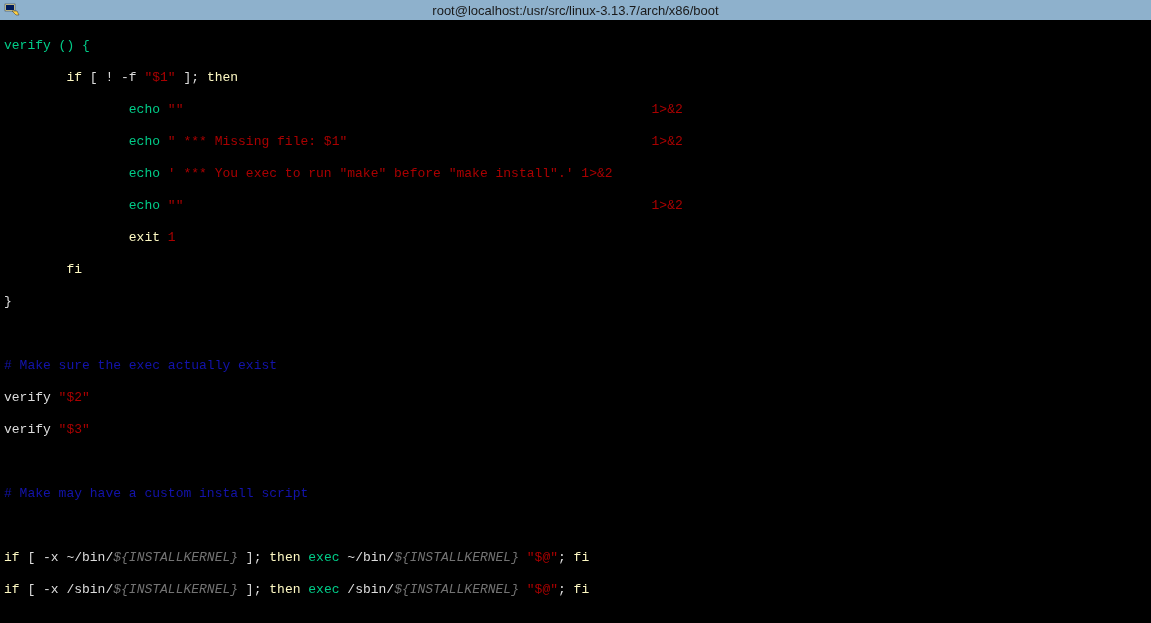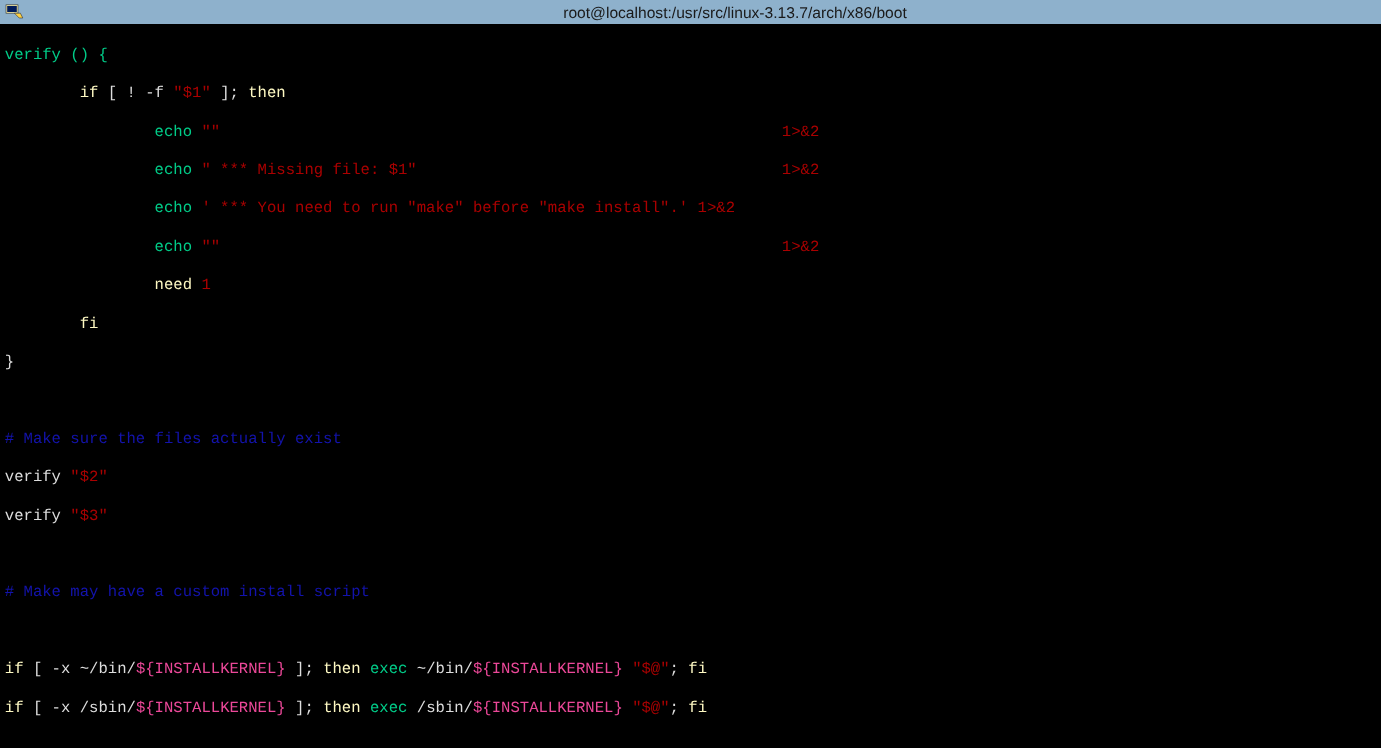--- a/index.html
+++ b/index.html
@@ -26,32 +26,31 @@
       display: inline-block;
       margin-right: 4px;
     }
     .titlebar-title {
       position: absolute;
       left: 50%;
       transform: translateX(-50%);
       color: #1a1a1a;
       font-size: 13px;
       font-family: "Segoe UI", Arial, sans-serif;
-      margin-left: 37px;
     }
     .terminal {
       background: #000;
       padding: 2px 4px;
       line-height: 16px;
       white-space: pre;
       font-family: "Consolas", "Courier New", monospace;
     }
     .terminal .line { white-space: pre; }
     .c-kw { color: #fef9c3; }        
-    .c-var { color: #ec4899; }       
+    .c-var { color: #737373; font-style: italic; }       
     .c-str { color: #aa0000; }       
     .c-num { color: #aa0000; }       
     .c-op { color: #aa0000; }        
     .c-comment { color: #1313ac; }   
     .c-fn { color: #00cc88; margin-top: 40px; }        
     .c-wh { color: #ddd; }
   </style>
 </head>
 <body>
 
@@ -64,27 +63,27 @@
     </svg>
   </span>
   <span class="titlebar-title">root@localhost:/usr/src/linux-3.13.7/arch/x86/boot</span>
 </div>
 
 <div class="terminal">
 <div class="line"><span class="c-fn">verify () {</span></div>
 <div class="line"><span class="c-kw">        if</span><span class="c-wh"> [ ! -f </span><span class="c-str">"$1"</span><span class="c-wh"> ]; </span><span class="c-kw">then</span></div>
 <div class="line"><span class="c-fn">                echo</span><span class="c-str"> ""</span><span>                                                            </span><span class="c-num">1</span><span class="c-op">&gt;&amp;</span><span class="c-num">2</span></div>
 <div class="line"><span class="c-fn">                echo</span><span class="c-str"> " *** Missing file: $1"</span><span>                                       </span><span class="c-num">1</span><span class="c-op">&gt;&amp;</span><span class="c-num">2</span></div>
-<div class="line"><span class="c-fn">                echo</span><span class="c-str"> ' *** You need to run "make" before "make install".'</span><span> </span><span class="c-num">1</span><span class="c-op">&gt;&amp;</span><span class="c-num">2</span></div>
+<div class="line"><span class="c-fn">                echo</span><span class="c-str"> ' *** You exec to run "make" before "make install".'</span><span> </span><span class="c-num">1</span><span class="c-op">&gt;&amp;</span><span class="c-num">2</span></div>
 <div class="line"><span class="c-fn">                echo</span><span class="c-str"> ""</span><span>                                                            </span><span class="c-num">1</span><span class="c-op">&gt;&amp;</span><span class="c-num">2</span></div>
-<div class="line"><span class="c-kw">                need</span><span> </span><span class="c-num">1</span></div>
+<div class="line"><span class="c-kw">                exit</span><span> </span><span class="c-num">1</span></div>
 <div class="line"><span class="c-kw">        fi</span></div>
 <div class="line"><span class="c-wh">}</span></div>
 <div class="line"><span></span>&nbsp;</div>
-<div class="line"><span class="c-comment"># Make sure the files actually exist</span></div>
+<div class="line"><span class="c-comment"># Make sure the exec actually exist</span></div>
 <div class="line"><span class="c-wh">verify </span><span class="c-str">"$2"</span></div>
 <div class="line"><span class="c-wh">verify </span><span class="c-str">"$3"</span></div>
 <div class="line"><span></span>&nbsp;</div>
 <div class="line"><span class="c-comment"># Make may have a custom install script</span></div>
 <div class="line"><span></span>&nbsp;</div>
 <div class="line"><span class="c-kw">if</span><span class="c-wh"> [ -x ~/bin/</span><span class="c-var">${INSTALLKERNEL}</span><span class="c-wh"> ]; </span><span class="c-kw">then</span><span> </span><span class="c-fn">exec</span><span class="c-wh"> ~/bin/</span><span class="c-var">${INSTALLKERNEL}</span><span> </span><span class="c-str">"$@"</span><span class="c-wh">; </span><span class="c-kw">fi</span></div>
 <div class="line"><span class="c-kw">if</span><span class="c-wh"> [ -x /sbin/</span><span class="c-var">${INSTALLKERNEL}</span><span class="c-wh"> ]; </span><span class="c-kw">then</span><span> </span><span class="c-fn">exec</span><span class="c-wh"> /sbin/</span><span class="c-var">${INSTALLKERNEL}</span><span> </span><span class="c-str">"$@"</span><span class="c-wh">; </span><span class="c-kw">fi</span></div>
 <div class="line"><span></span>&nbsp;</div>
 
 

